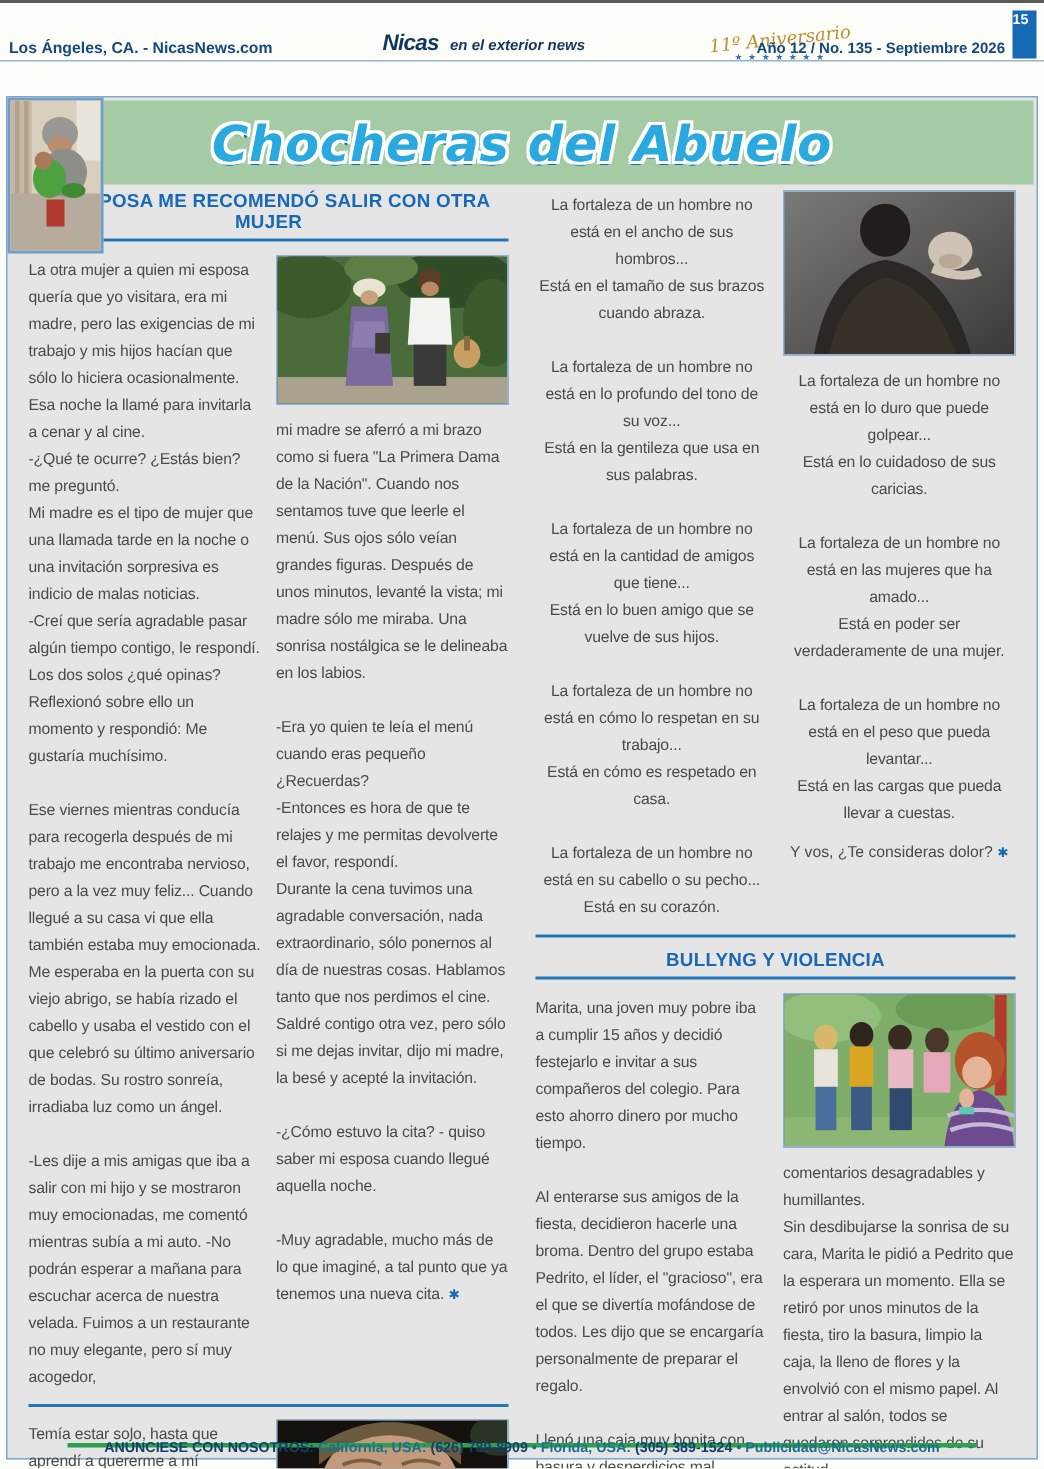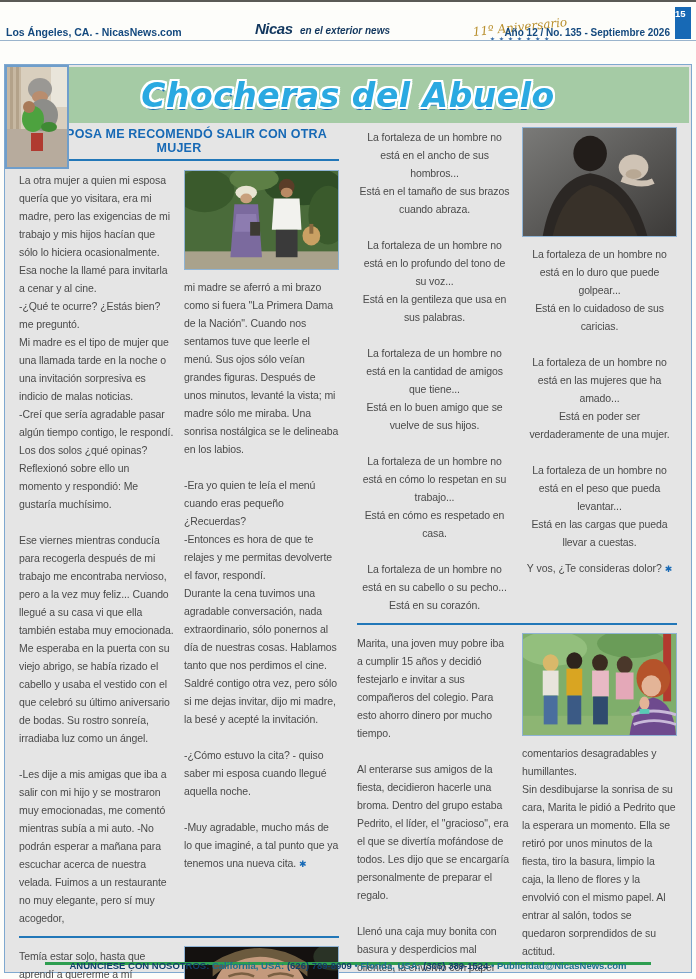--- a/index.html
+++ b/index.html
@@ -270,20 +270,21 @@
 La fortaleza de un hombre no está en el peso que pueda levantar...
 Está en las cargas que pueda llevar a cuestas.</span>
               <div class="closing"><span>Y vos, ¿Te consideras dolor? </span><span class="end-mark">✱</span></div>
             </div>
           </div>
         </div>
 
         <hr class="section-sep">
 
         <div>
+          <div class="art-title">BULLYNG Y VIOLENCIA</div>
           <div class="tworow">
             <div class="subcol">
               <span class="flow">Marita, una joven muy pobre iba a cumplir 15 años y decidió festejarlo e invitar a sus compañeros del colegio. Para esto ahorro dinero por mucho tiempo.
 
 Al enterarse sus amigos de la fiesta, decidieron hacerle una broma. Dentro del grupo estaba Pedrito, el líder, el "gracioso", era el que se divertía mofándose de todos. Les dijo que se encargaría personalmente de preparar el regalo.
 
 Llenó una caja muy bonita con basura y desperdicios mal olientes, la envolvió con papel dorado, le puso un gran moño y una tarjeta con agradables palabras.
 Llego la hora del brindis, le cantaron el Feliz Cumple y fue el momento que Pedrito en representación de todos le entregó el regalo.
 
 Marita, que estaba disfrutando la fiesta de una manera increíble, abrió la caja con ilusión delante de los presentes, entonces se encontró con la gran sorpresa. Pedrito y sus compinches se rieron y se burlaron haciendo</span>

